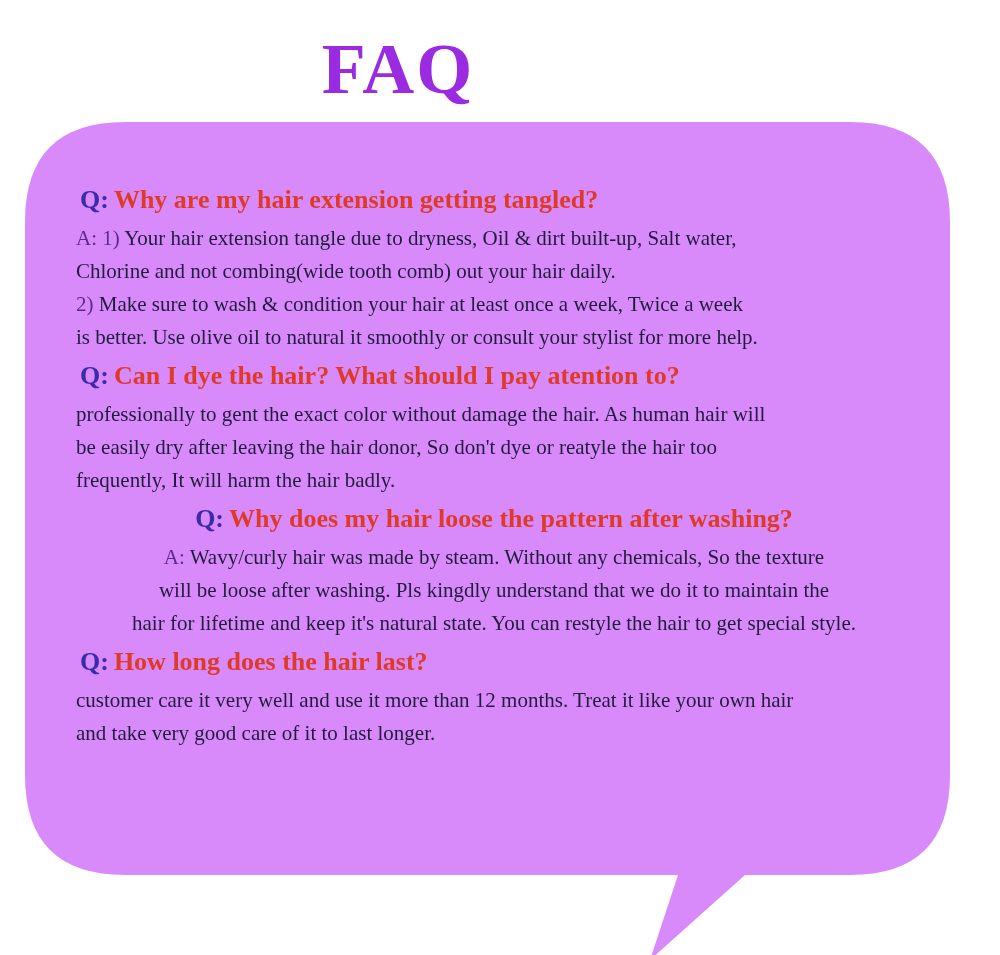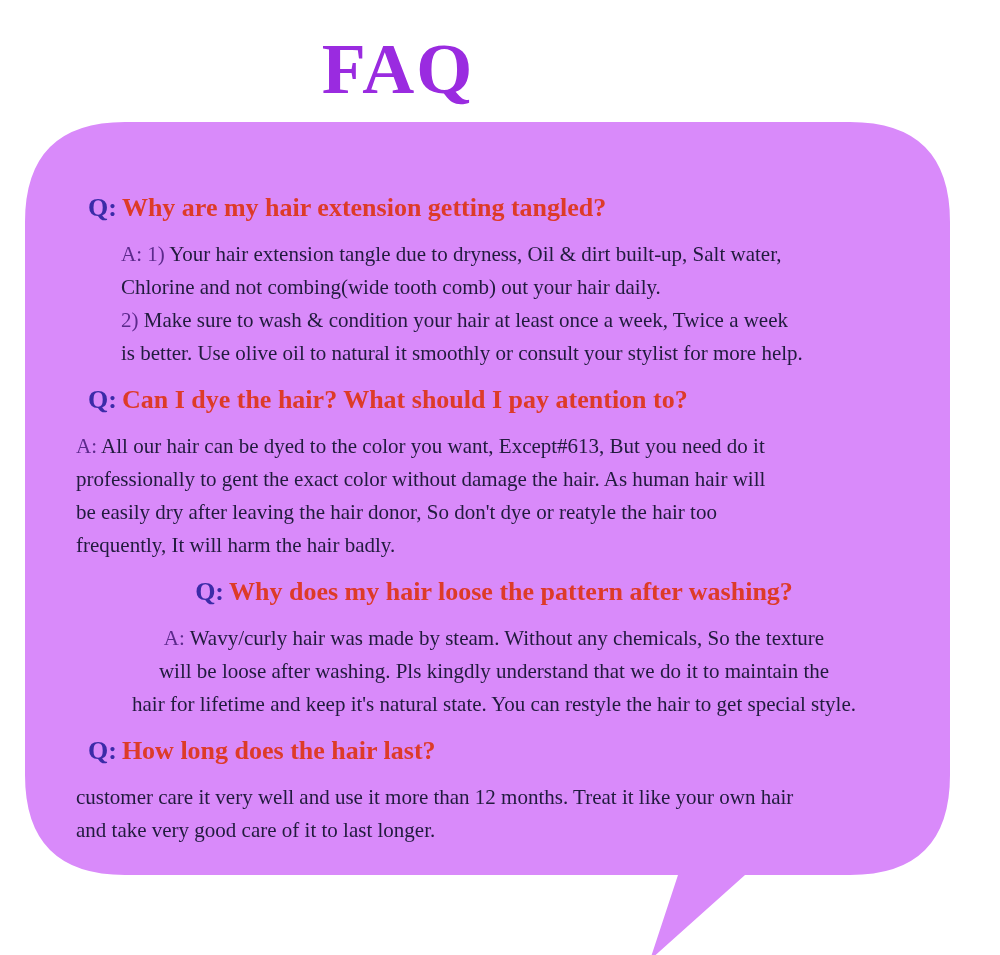--- a/index.html
+++ b/index.html
@@ -59,21 +59,21 @@
   .qa-block {
     margin: 0 0 2px 0;
   }
 
   .question {
     font-size: 26px;
     line-height: 36px;
     font-weight: bold;
     color: #DD3B28;
     white-space: nowrap;
-    margin: 12px;
+    margin: 4px;
   }
   .question .qmark {
     color: #3B2BA8;
     font-weight: bold;
     margin-right: 5px;
   }
 
   .answer {
     font-size: 21px;
     line-height: 33px;
@@ -116,34 +116,33 @@
   </svg>
 
   <div class="faq-title" style="color: rgb(154, 43, 224);">FAQ</div>
 
   <div class="bubble-content">
 
     <div class="qa-block">
       <div class="question" style="color: rgb(221, 59, 40);">
         <span class="qmark" style="color: rgb(59, 43, 168);">Q:</span><span>Why are my hair extension getting tangled?</span>
       </div>
-      <div class="answer" style="color: rgb(33, 27, 62); margin-left: 45px;">
+      <div class="answer" style="color: rgb(33, 27, 62);">
         <div class="answer-line"><span class="amark" style="color: rgb(92, 42, 140);">A:</span> <span class="numlabel" style="color: rgb(92, 42, 140);">1)</span> <span>Your hair extension tangle due to dryness, Oil &amp; dirt built-up, Salt water,</span></div>
         <div class="answer-line"><span>Chlorine and not combing(wide tooth comb) out your hair daily.</span></div>
         <div class="answer-line"><span class="numlabel" style="color: rgb(92, 42, 140);">2)</span> <span>Make sure to wash &amp; condition your hair at least once a week, Twice a week</span></div>
         <div class="answer-line"><span>is better. Use olive oil to natural it smoothly or consult your stylist for more help.</span></div>
       </div>
     </div>
 
     <div class="qa-block q2">
       <div class="question" style="color: rgb(221, 59, 40);">
         <span class="qmark" style="color: rgb(59, 43, 168);">Q:</span><span>Can I dye the hair? What should I pay atention to?</span>
       </div>
       <div class="answer" style="color: rgb(33, 27, 62);">
-        <div class="answer-line"><span class="amark" style="color: rgb(92, 42, 140);">A:</span> <span>All our hair can be dyed to the color you want, Except#613, But you need do it</span></div>
         <div class="answer-line"><span>professionally to gent the exact color without damage the hair. As human hair will</span></div>
         <div class="answer-line"><span>be easily dry after leaving the hair donor, So don't dye or reatyle the hair too</span></div>
         <div class="answer-line"><span>frequently, It will harm the hair badly.</span></div>
       </div>
     </div>
 
     <div class="qa-block q3">
       <div class="question" style="color: rgb(221, 59, 40); text-align: center;">
         <span class="qmark" style="color: rgb(59, 43, 168);">Q:</span><span>Why does my hair loose the pattern after washing?</span>
       </div>

